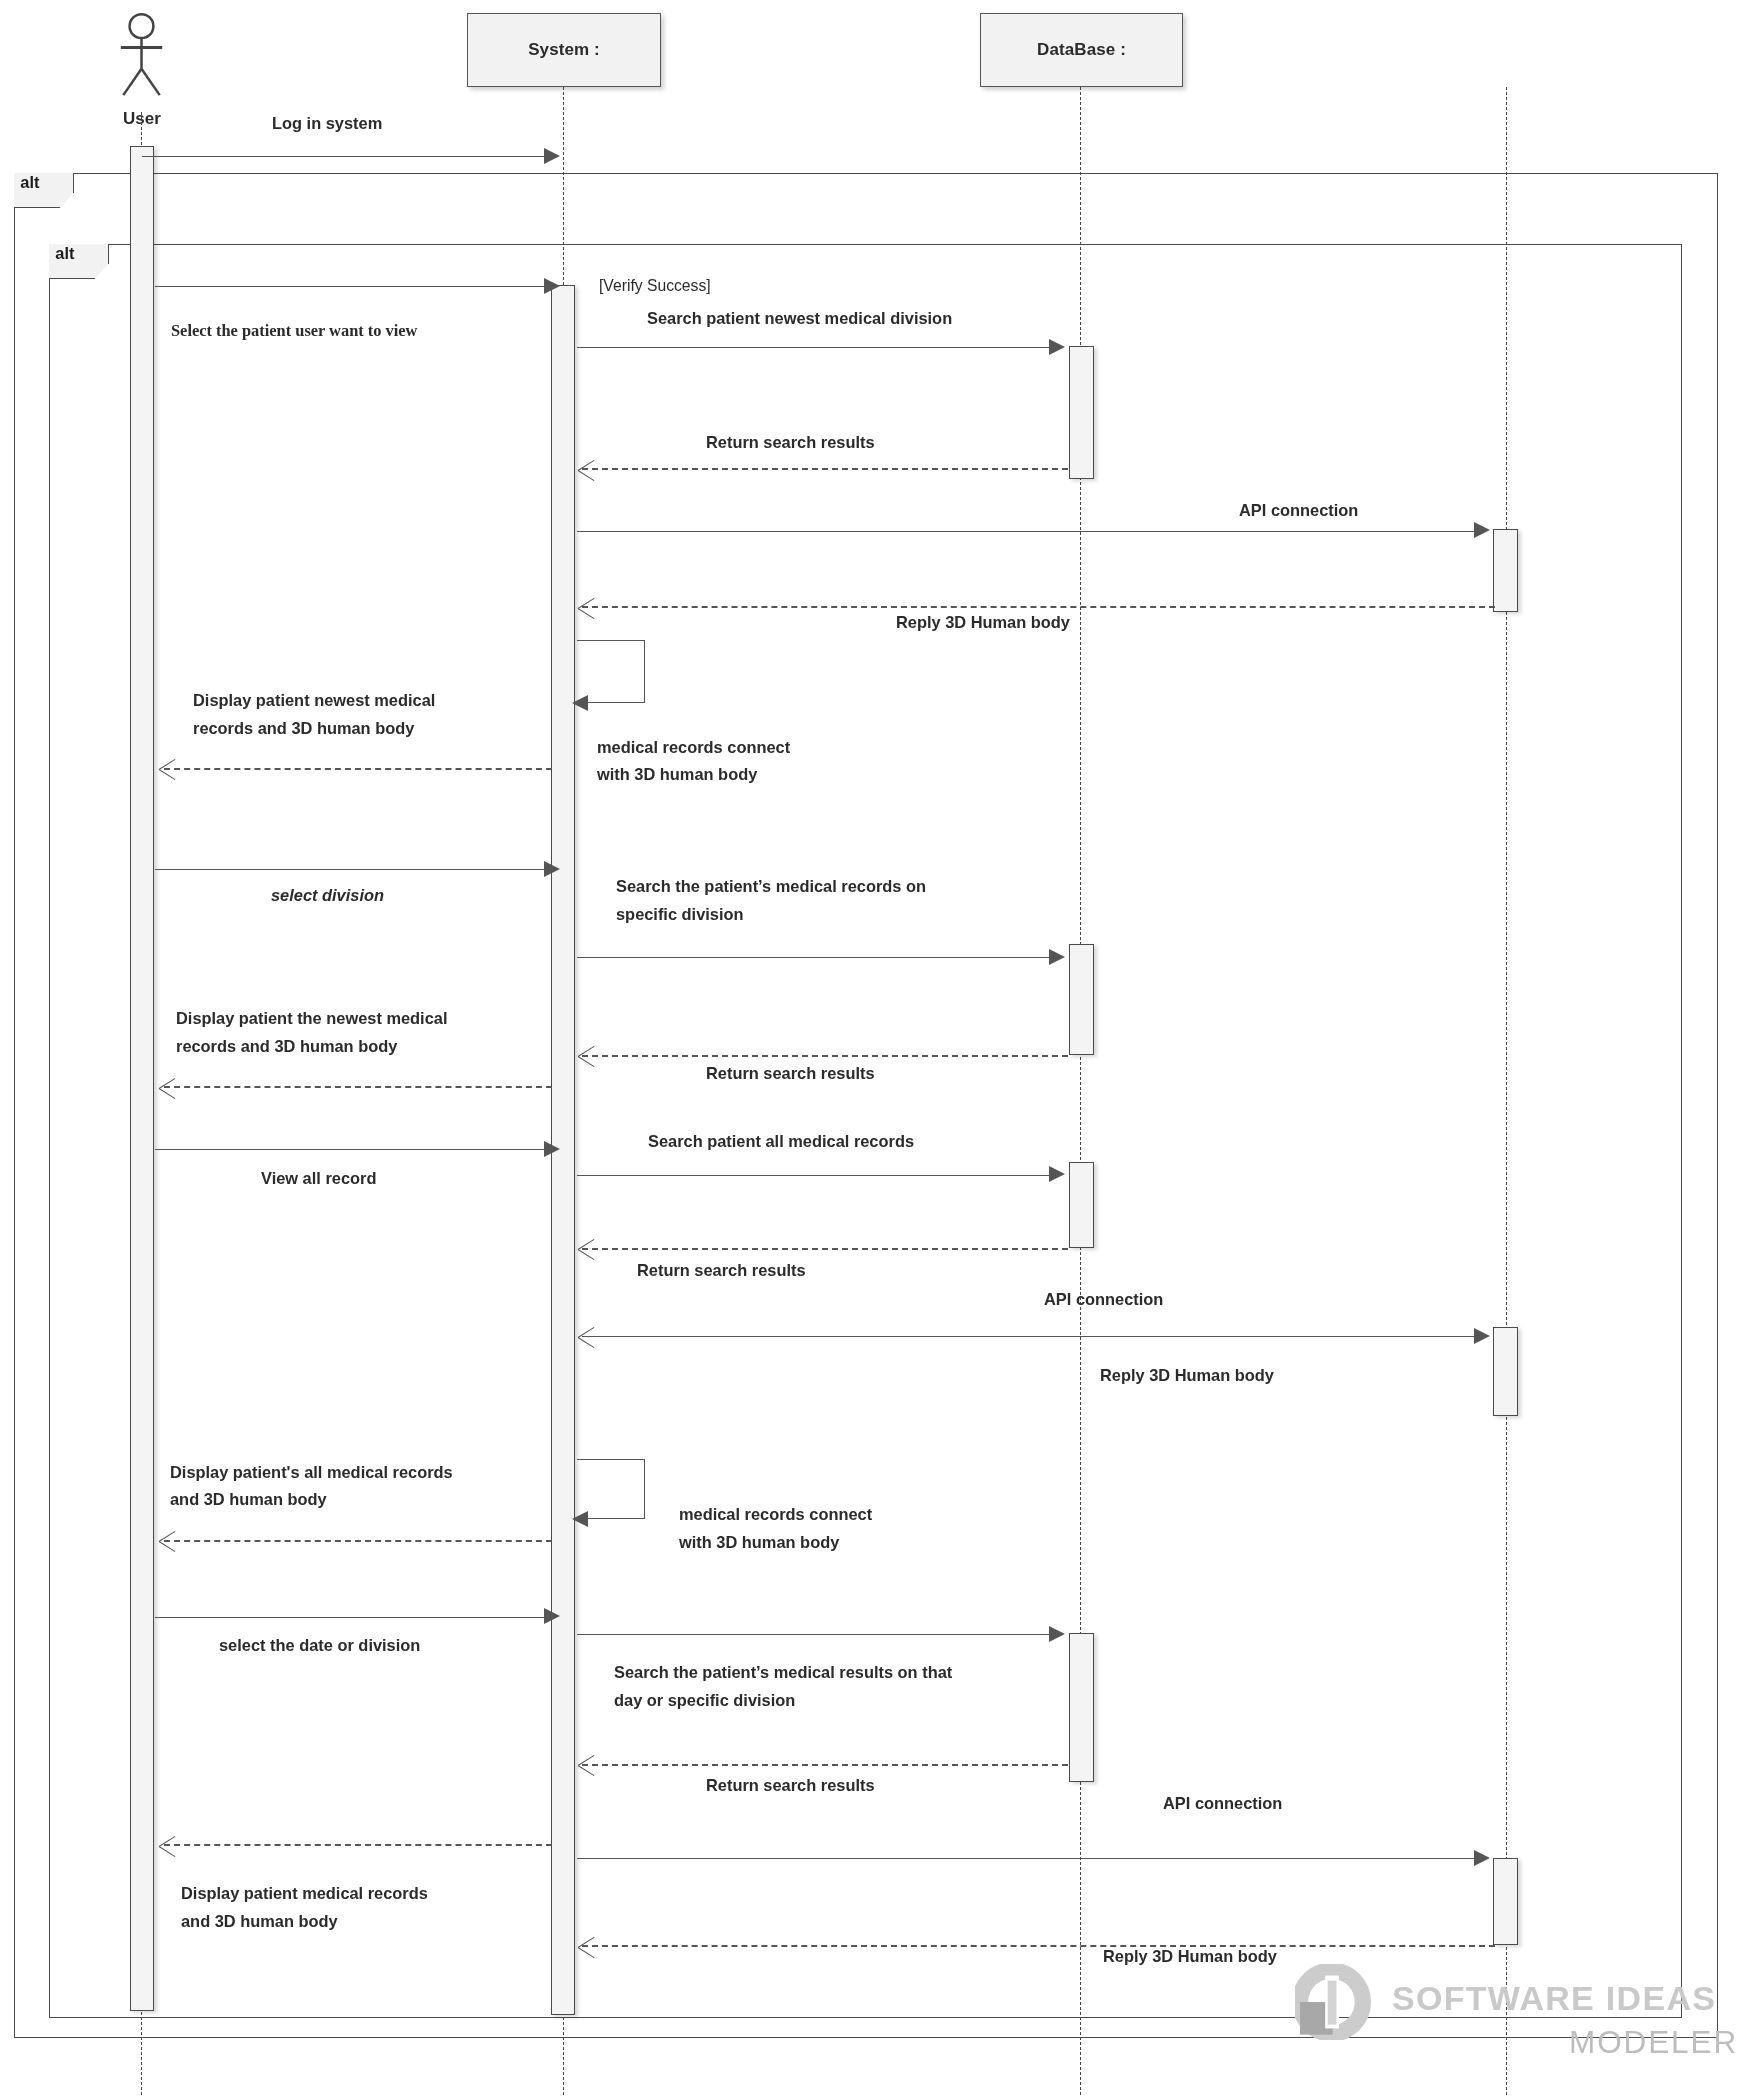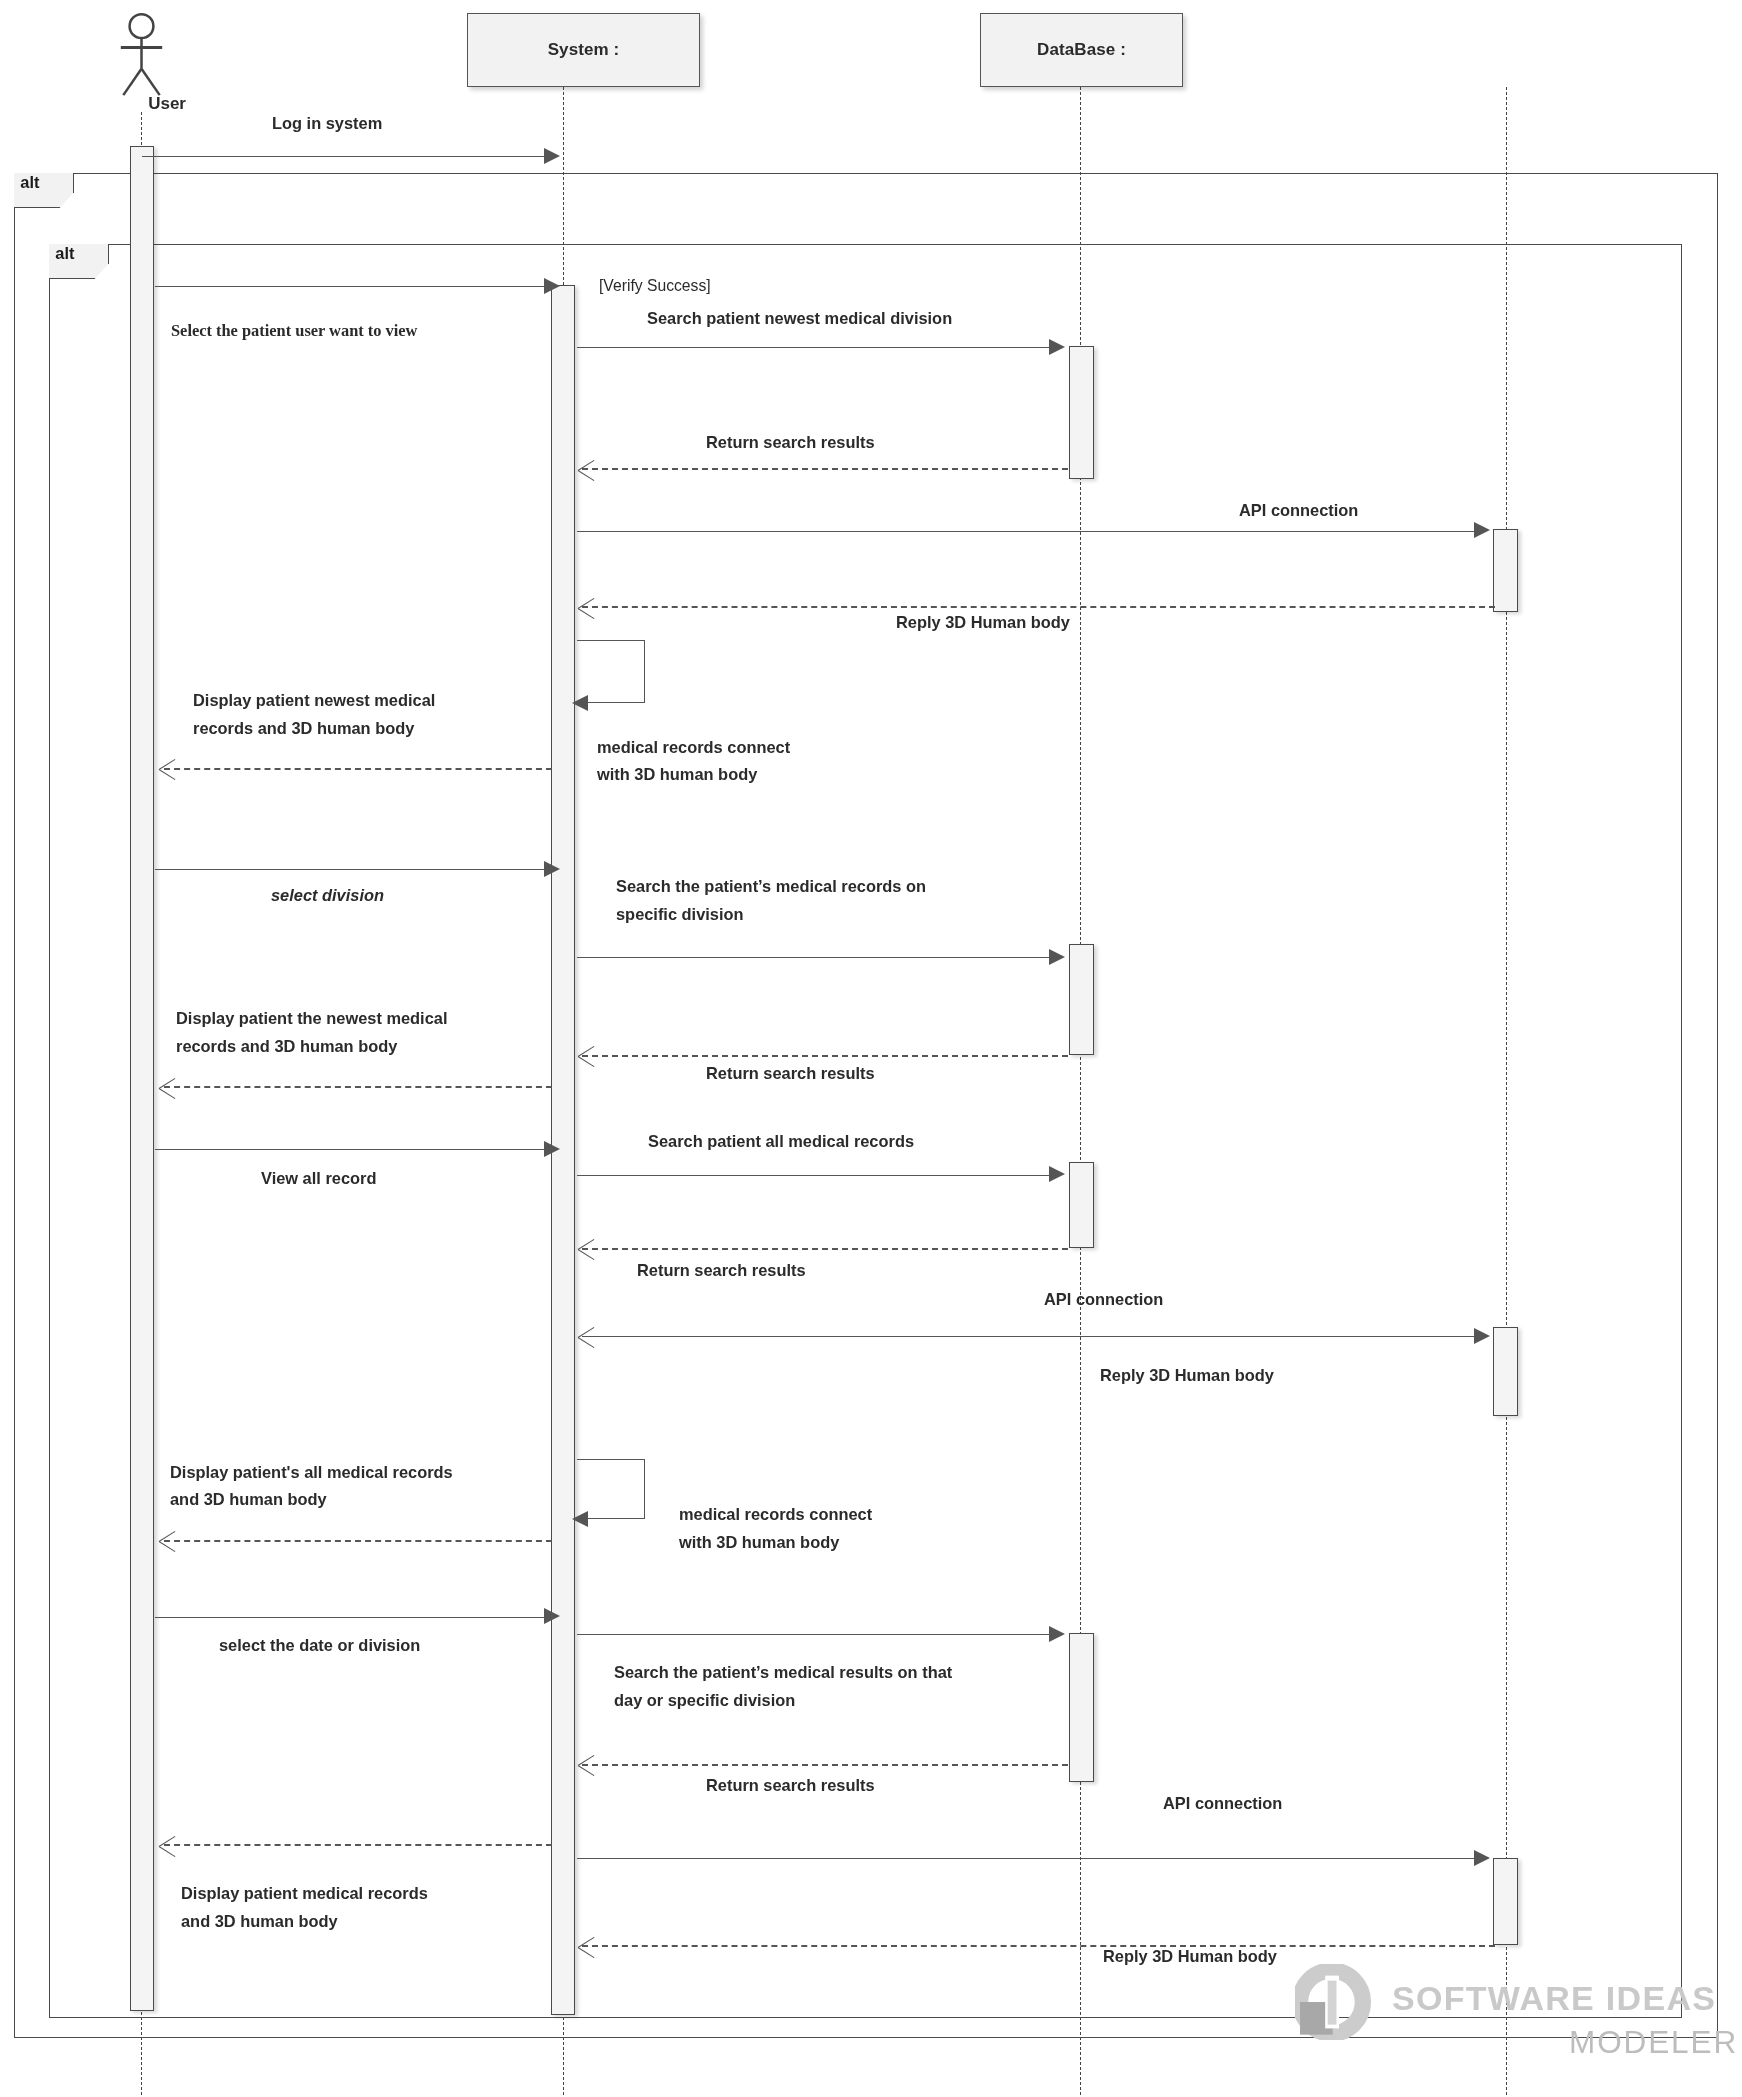--- a/index.html
+++ b/index.html
@@ -22,21 +22,21 @@
     display:flex; align-items:center; justify-content:center;
     font-size:17px; font-weight:bold; color:#2b2b2b;
     letter-spacing:0.1px;
   }
 
   
   .actor { position:absolute; }
   .actor-label {
     position:absolute;
     font-size:17px; font-weight:bold; color:#2b2b2b;
-    white-space:nowrap; text-align:right;
+    white-space:nowrap; text-align:center;margin-top:15px;
   }
 
   
   .lifeline {
     position:absolute;
     width:0; border-left:1.9px dashed #444444;
   }
 
   
   .activation {
@@ -137,21 +137,21 @@
     <svg width="69" height="88" viewBox="0 0 110 140">
       <circle cx="55" cy="24" r="19" fill="#ffffff" stroke="#444444" stroke-width="4"></circle>
       <line x1="55" y1="43" x2="55" y2="92" stroke="#444444" stroke-width="4"></line>
       <line x1="22" y1="58" x2="88" y2="58" stroke="#444444" stroke-width="5"></line>
       <line x1="55" y1="92" x2="26" y2="134" stroke="#444444" stroke-width="4"></line>
       <line x1="55" y1="92" x2="84" y2="134" stroke="#444444" stroke-width="4"></line>
     </svg>
   </div>
   <div class="actor-label" style="left:98px; top:94px; width:88px;">User</div>
 
-  <div class="head" style="left:467px; top:12.6px; width:233px; height:74px;">
+  <div class="head" style="left:467px; top:12.6px; width:194px; height:74px;">
     <span>System :</span>
   </div>
 
   <div class="head" style="left:980px; top:12.6px; width:203px; height:74px;">
     <span>DataBase :</span>
   </div>
 
 
   <div class="lifeline" style="left:141px;  top:112px; height:1983px;"></div>
   <div class="lifeline" style="left:563px;  top:87px; height:2008px;"></div>

